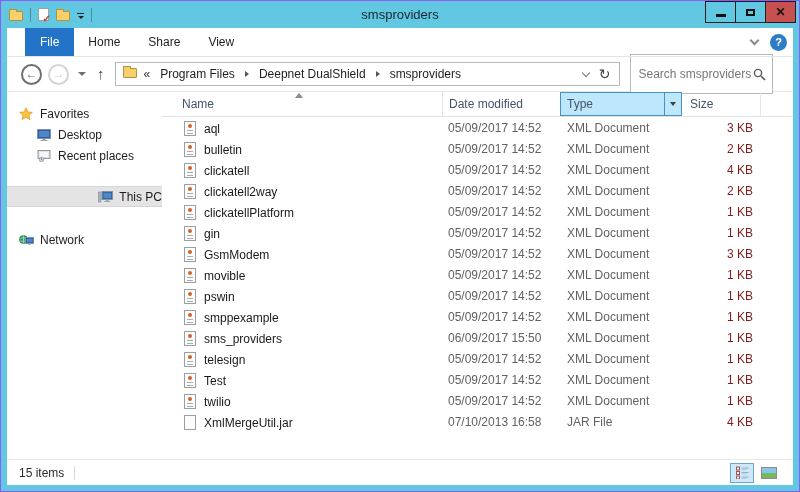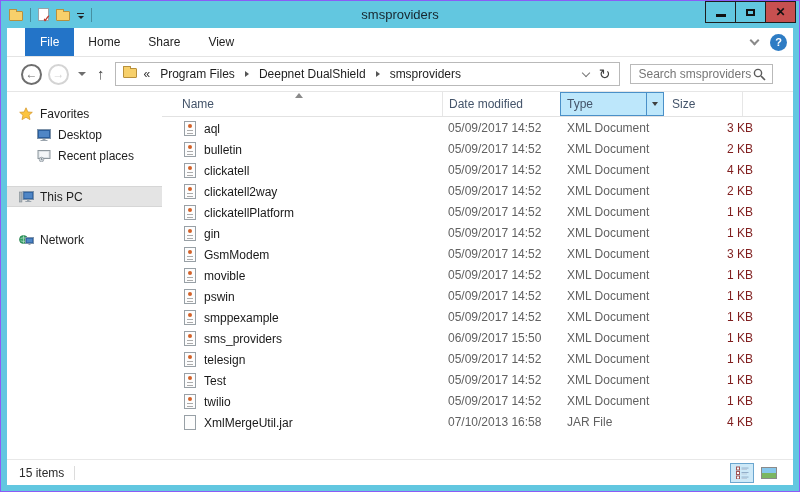--- a/index.html
+++ b/index.html
@@ -42,40 +42,40 @@
   .mini-tri { width: 0; height: 0; border-left: 4px solid transparent; border-right: 4px solid transparent; border-top: 4px solid #6E6E6E; margin: 0 7px 0 9px; }
   .up-arrow { font-size: 15px; color: #4A4A4A; margin: 0 10px 2px 4px; }
   .addressbar { width: 505px; height: 24px; border: 1px solid #B9B9B9; display: flex; align-items: center; font-size: 12px; color: #1E1E1E; background: #fff; }
   .addressbar .folder-ico { margin: 0 7px 2px 7px; }
   .crumb-prefix { color: #333; margin-right: 8px; }
   .crumb { padding: 0 2px; }
   .crumb-sep { width: 0; height: 0; border-left: 4px solid #555; border-top: 3px solid transparent; border-bottom: 3px solid transparent; margin: 0 8px; }
   .address-right { margin-left: auto; display: flex; align-items: center; }
   .addr-chev { width: 6px; height: 6px; border-right: 1.5px solid #777; border-bottom: 1.5px solid #777; transform: rotate(45deg); margin: -2px 10px 0 0; }
   .refresh { font-size: 14px; color: #3F3F3F; margin-right: 8px; }
-  .searchbox { width: 143px; height: 20px; border: 1px solid #B9B9B9; margin-left: 10px; display: flex; align-items: center; background: #fff; }
+  .searchbox { width: 143px; height: 40px; border: 1px solid #B9B9B9; margin-left: 10px; display: flex; align-items: center; background: #fff; }
   .searchbox input { border: none; outline: none; flex: 1; font-family: "Liberation Sans", sans-serif; font-size: 12px; padding-left: 8px; min-width: 0; color: #333; }
   .searchbox input::placeholder { color: #767676; opacity: 1; }
   .search-glyph { flex: none; margin-right: 6px; }
   
   .content { flex: 1; display: flex; overflow: hidden; }
   .sidebar { width: 155px; flex: none; padding-top: 11px; font-size: 12px; color: #1E1E1E; }
   .side-item { height: 21px; display: flex; align-items: center; }
   .side-item .ic { width: 16px; display: flex; justify-content: center; margin-right: 6px; flex: none; }
   .side-root { padding-left: 11px; }
   .side-child { padding-left: 29px; }
-  .side-sel { background: #E4E4E4; border-top: 1px solid #D6D6D6; border-bottom: 1px solid #D6D6D6; }
+  .side-sel { background: #E4E4E4; border-top: 1px solid #D6D6D6; border-bottom: 1px solid #D6D6D6; justify-content: flex-end; }
   .gap18 { height: 20px; } .gap22 { height: 22px; }
   
   .filearea { flex: 1; display: flex; flex-direction: column; }
   .hdr-row { height: 25px; display: flex; position: relative; font-size: 12px; color: #44546A; border-bottom: 1px solid #E2E2E2; }
   .hcell { display: flex; align-items: center; }
   .h-name { width: 280px; padding-left: 20px; }
   .h-date { width: 118px; padding-left: 6px; border-left: 1px solid #E6E6E6; }
-  .h-type { width: 104px; background: #BDE7FB; border: 1px solid #4A90C8; padding-left: 6px; position: relative; }
+  .h-type { width: 122px; background: #BDE7FB; border: 1px solid #4A90C8; padding-left: 6px; position: relative; }
   .h-type .filter-btn { position: absolute; right: 0; top: 0; bottom: 0; width: 17px; border-left: 1px solid #4A90C8; display: flex; align-items: center; justify-content: center; }
   .filter-tri { width: 0; height: 0; border-left: 3.5px solid transparent; border-right: 3.5px solid transparent; border-top: 4px solid #3F3F3F; }
   .h-size { width: 78px; padding-left: 8px; }
   .h-fill { flex: 1; border-left: 1px solid #E6E6E6; }
   .sort-tri { position: absolute; top: 1px; left: 133px; width: 0; height: 0; border-left: 4px solid transparent; border-right: 4px solid transparent; border-bottom: 5px solid #8A8A8A; }
   .rows { flex: 1; overflow: hidden; padding-top: 4px; }
   .row { height: 21px; display: flex; align-items: flex-start; font-size: 12px; }
   .c-name { width: 280px; display: flex; align-items: center; padding-left: 22px; color: #191919; }
   .c-date { width: 118px; padding-left: 6px; color: #616161; }
   .c-type { width: 118px; padding-left: 7px; color: #616161; }

